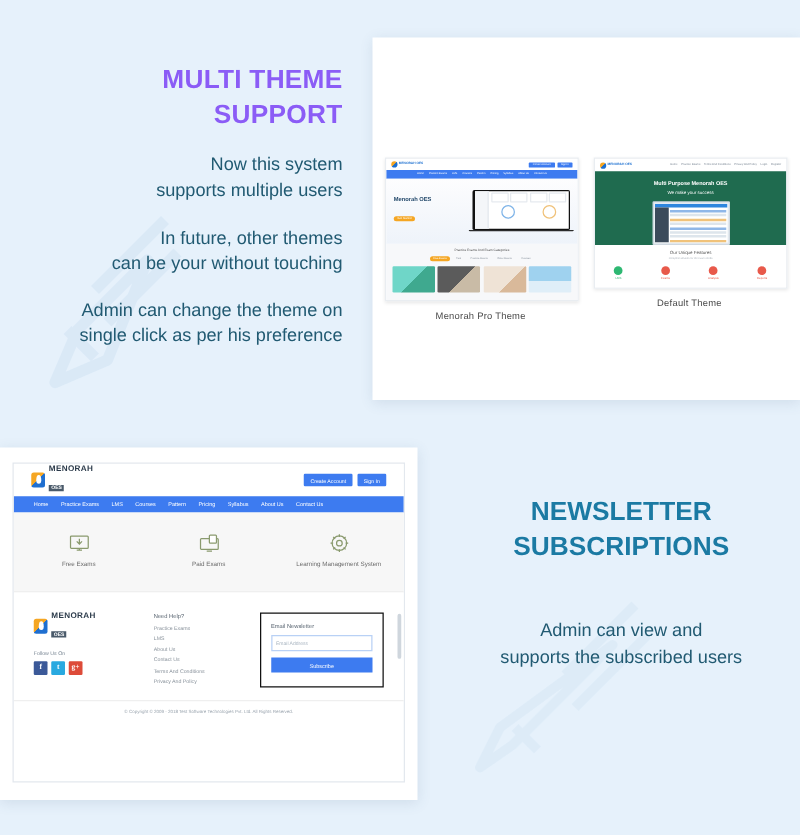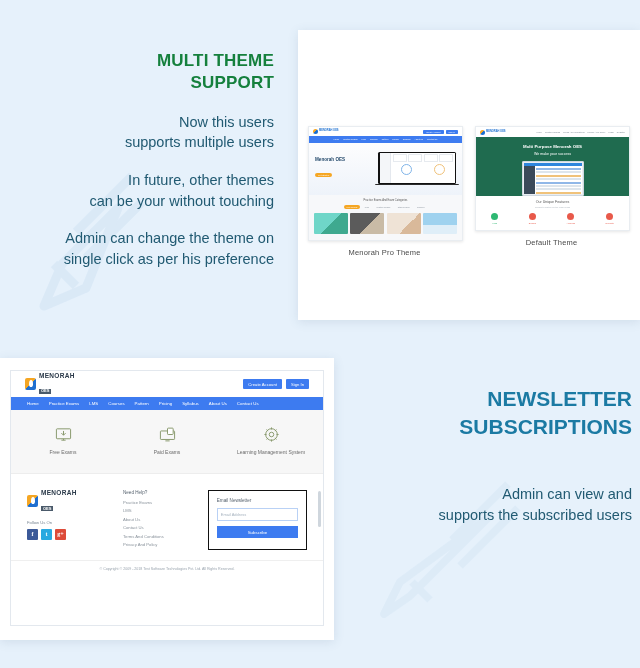--- a/index.html
+++ b/index.html
@@ -17,22 +17,22 @@
 
   
   .panel{
     position:absolute;background:#fff;
     box-shadow:0 2px 10px rgba(60,90,120,.13);
   }
 
   
   .s1-copy{position:absolute;left:8px;top:50px;width:266px;text-align:right;}
   .s1-title{
-    font-size:17px;font-weight:bold;line-height:1.32;
-    color:#15803d;letter-spacing:.2px;
+    font-size:21px;font-weight:bold;line-height:1.32;
+    color:#8b5cf6;letter-spacing:.2px;
   }
   .s1-p{
     margin-top:17px;font-size:14.5px;line-height:1.42;color:#215a72;
   }
 
   
   #themes-panel{left:298px;top:30px;width:342px;height:290px;}
   .theme-grid{
     position:absolute;left:10px;top:96px;right:12px;
     display:flex;gap:14px;
@@ -185,21 +185,21 @@
     border-top:1px solid #efefef;
   }
   .scrollbar{
     position:absolute;right:2px;top:30px;bottom:24px;width:3px;
     background:transparent;
   }
   .scrollthumb{position:absolute;right:0;top:45%;width:3px;height:18%;
     background:#cfd6dd;border-radius:2px;}
 
   
-  .s2-copy{position:absolute;left:362px;top:385px;width:270px;text-align:right;}
+  .s2-copy{position:absolute;left:362px;top:396px;width:270px;text-align:center;}
   .s2-title{font-size:21px;font-weight:bold;line-height:1.32;color:#1b7aa3;}
   .s2-p{margin-top:44px;font-size:14.5px;line-height:1.42;color:#215a72;}
 </style>
 </head>
 <body>
 
 <div class="root">
 
   <div class="wm" style="left:14px;top:168px;width:140px;height:150px;">
     <svg viewBox="0 0 140 150" width="140" height="150">
@@ -220,21 +220,21 @@
       </g>
     </svg>
   </div>
 
   <div class="s1-copy">
     <div class="s1-title">
       <div>MULTI THEME</div>
       <div>SUPPORT</div>
     </div>
     <div class="s1-p">
-      <div>Now this users</div>
+      <div>Now this system</div>
       <div>supports multiple users</div>
     </div>
     <div class="s1-p">
       <div>In future, other themes</div>
       <div>can be your without touching</div>
     </div>
     <div class="s1-p">
       <div>Admin can change the theme on</div>
       <div>single click as per his preference</div>
     </div>

